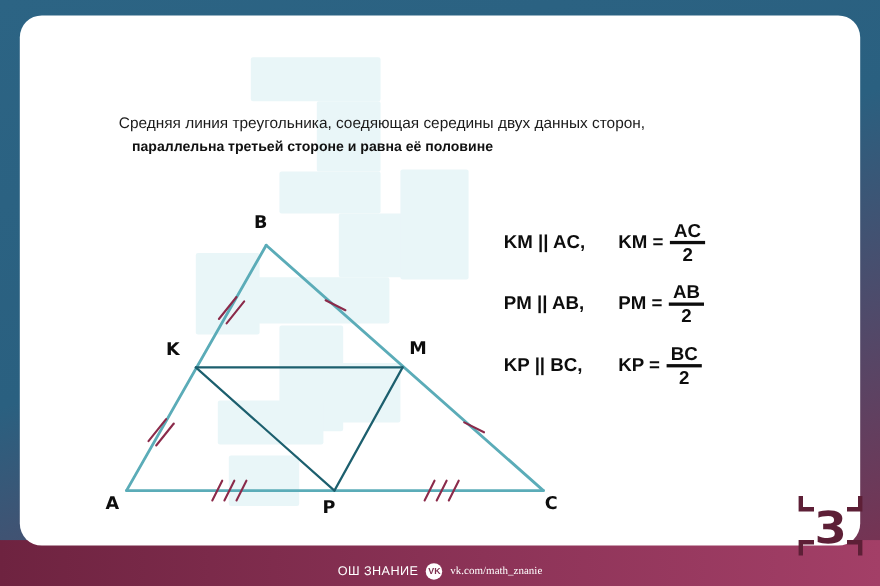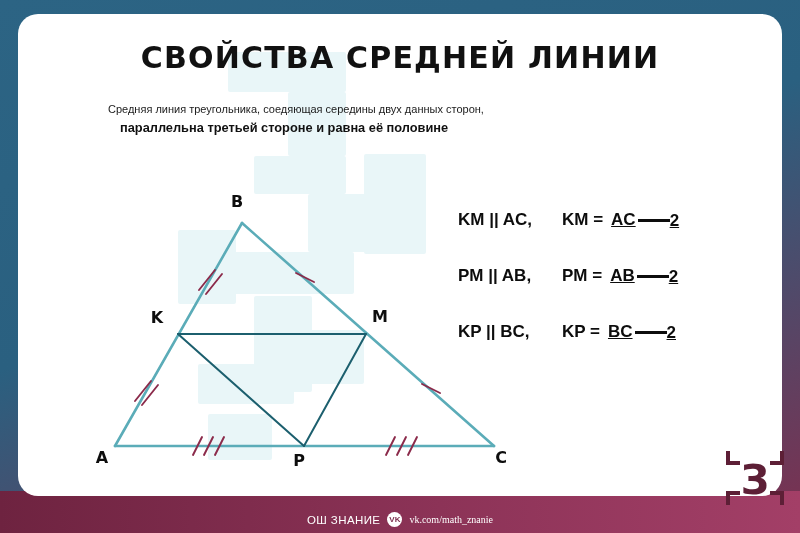--- a/index.html
+++ b/index.html
@@ -111,21 +111,21 @@
   }
 
   .subtitle {
     position: absolute;
     left: 90px;
     top: 87px;
     width: 600px;
     z-index: 4;
   }
   .subtitle .line1 {
-    font-size: 11px;
+    font-size: 14px;
     color: #1a1a1a;
     line-height: 1.55;
     font-family: "Liberation Sans", sans-serif;
   }
   .subtitle .line2 {
     font-size: 12.8px;
     color: #111111;
     font-weight: bold;
     line-height: 1.55;
     font-family: "Liberation Sans", sans-serif;
@@ -160,25 +160,24 @@
     width: 104px;
     white-space: nowrap;
   }
   .frow .eq {
     white-space: nowrap;
     margin-right: 4px;
     text-align: center;
   }
   .frac {
     display: inline-flex;
-    flex-direction: row;
+    flex-direction: column;
     align-items: center;
     line-height: 1;
     margin-left: 2px;
-    text-decoration: underline;
   }
   .frac .num {
     font-size: 17px;
     font-weight: bold;
     padding: 0 2px 1px 2px;
   }
   .frac .bar {
     width: 100%;
     min-width: 32px;
     height: 3px;
@@ -217,21 +216,20 @@
         <rect x="196" y="120" width="62" height="100" rx="2"></rect>
         <rect x="60" y="218" width="126" height="42" rx="2"></rect>
         <rect x="10" y="196" width="58" height="74" rx="2"></rect>
         <rect x="86" y="262" width="58" height="96" rx="2"></rect>
         <rect x="30" y="330" width="96" height="40" rx="2"></rect>
         <rect x="140" y="296" width="56" height="54" rx="2"></rect>
         <rect x="40" y="380" width="64" height="46" rx="2"></rect>
       </g>
     </svg>
 
-    <div class="title">СВОЙСТВА СРЕДНЕЙ ЛИНИИ</div>
 
     <div class="subtitle">
       <div class="line1">Средняя линия треугольника, соедяющая середины двух данных сторон,</div>
       <div class="line2">параллельна третьей стороне и равна её половине</div>
     </div>
 
     <svg class="figure" viewBox="0 0 764 482" xmlns="http://www.w3.org/2000/svg">
 
       <g stroke="#5bacb8" stroke-width="2.6" fill="none" stroke-linejoin="round" stroke-linecap="round">
         <path d="M 97 432 L 224 209"></path>

